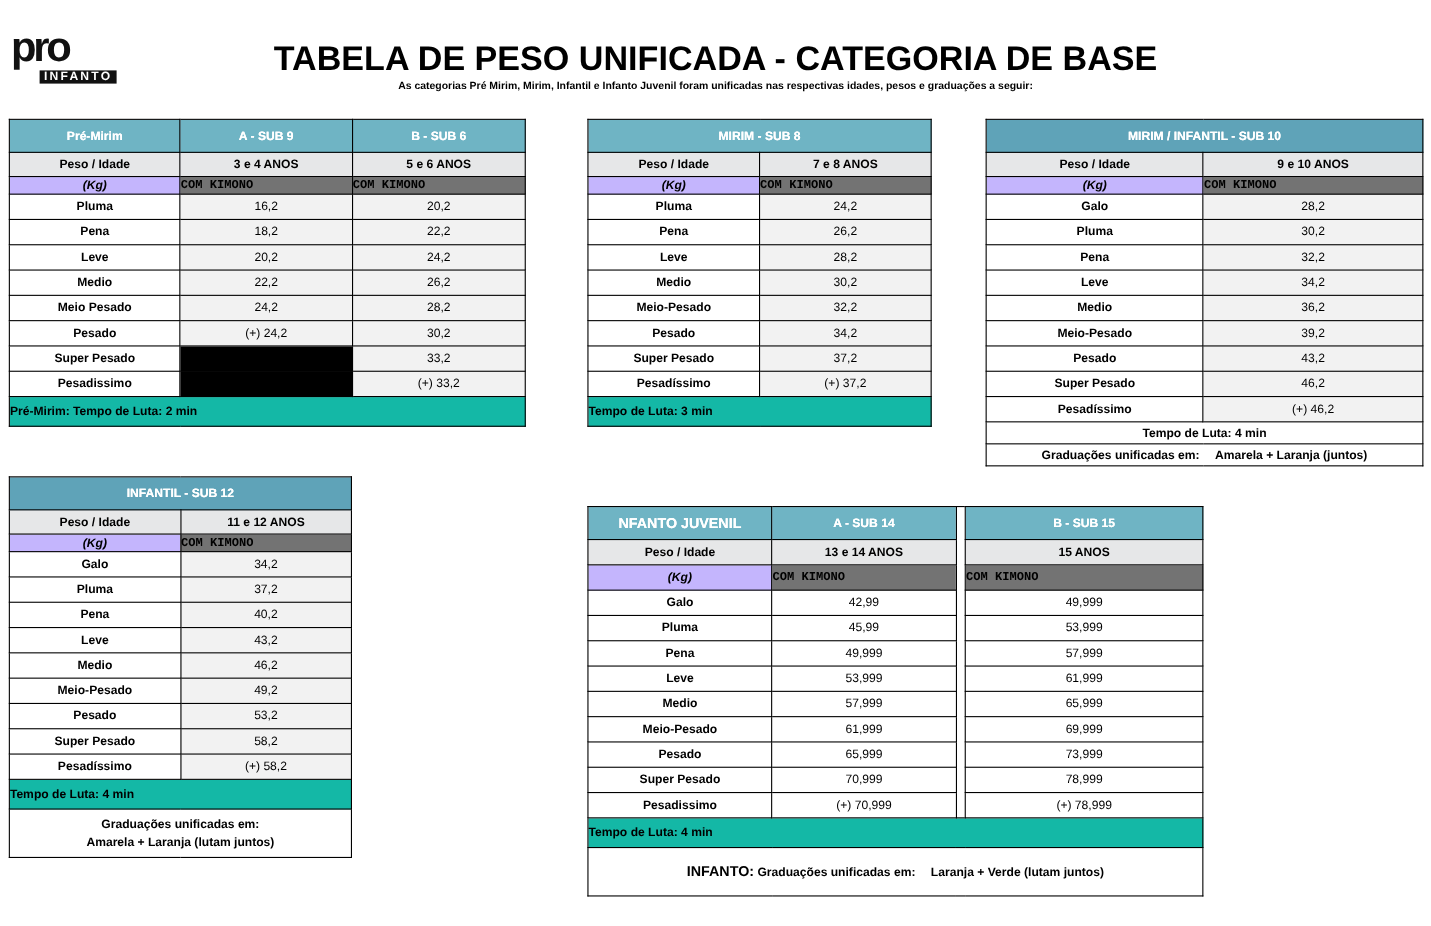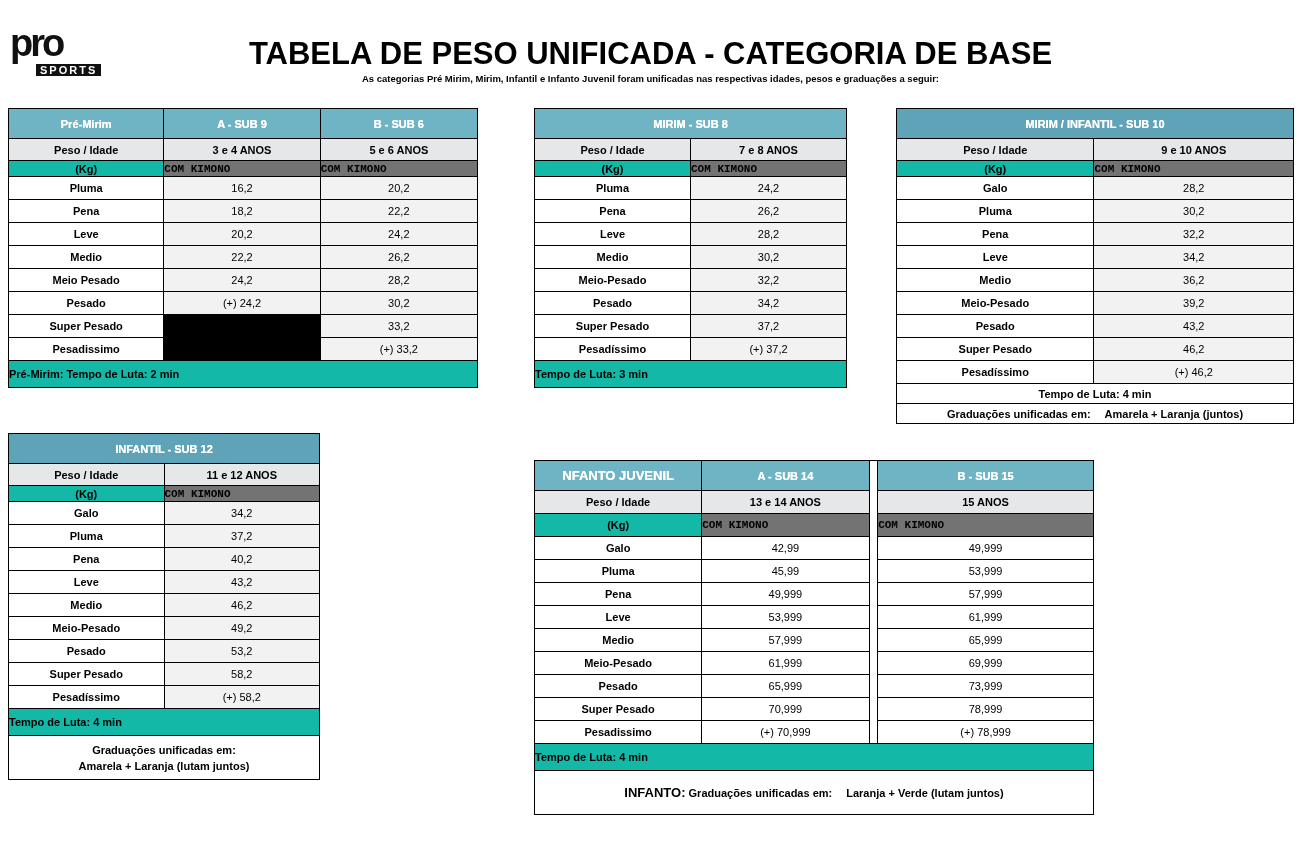--- a/index.html
+++ b/index.html
@@ -81,25 +81,26 @@
   }
   .hdr-dark { background: #5fa3b8; }
   .sub {
     background: #e6e7e8;
     font-size: 11px;
     font-weight: bold;
     text-align: center;
     height: 22px !important;
   }
   .kilo {
-    background: #14b8a6;
+    background: #c4b5fd;
     font-size: 7.5px;
     font-weight: bold;
     text-align: center;
     height: 16px !important;
+    font-style: italic;
   }
   .kimono {
     background: #737373;
     font-size: 7.5px;
     font-weight: bold;
     text-align: left;
     height: 16px !important;
     font-family: Liberation Mono, monospace;
   }
   .cat {
@@ -140,21 +141,21 @@
   }
   .grad-line span { display: inline-block; }
   .grad-label { margin-right: 14px; }
   .infanto-strong { font-size: 13px; font-weight: bold; }
 </style>
 </head>
 <body>
 
 <div class="logo">
   <div class="logo-word">pro</div>
-  <div class="logo-sub">SPORTS</div>
+  <div class="logo-sub">INFANTO</div>
 </div>
 <div class="main-title">TABELA DE PESO UNIFICADA - CATEGORIA DE BASE</div>
 <div class="sub-title">As categorias Pré Mirim, Mirim, Infantil e Infanto Juvenil foram unificadas nas respectivas idades, pesos e graduações a seguir:</div>
 
 <div class="block" style="left:8px; top:108px; width:470px;">
   <table class="t">
     <colgroup>
         <col style="width:155px">
         <col style="width:156px">
         <col style="width:157px">

